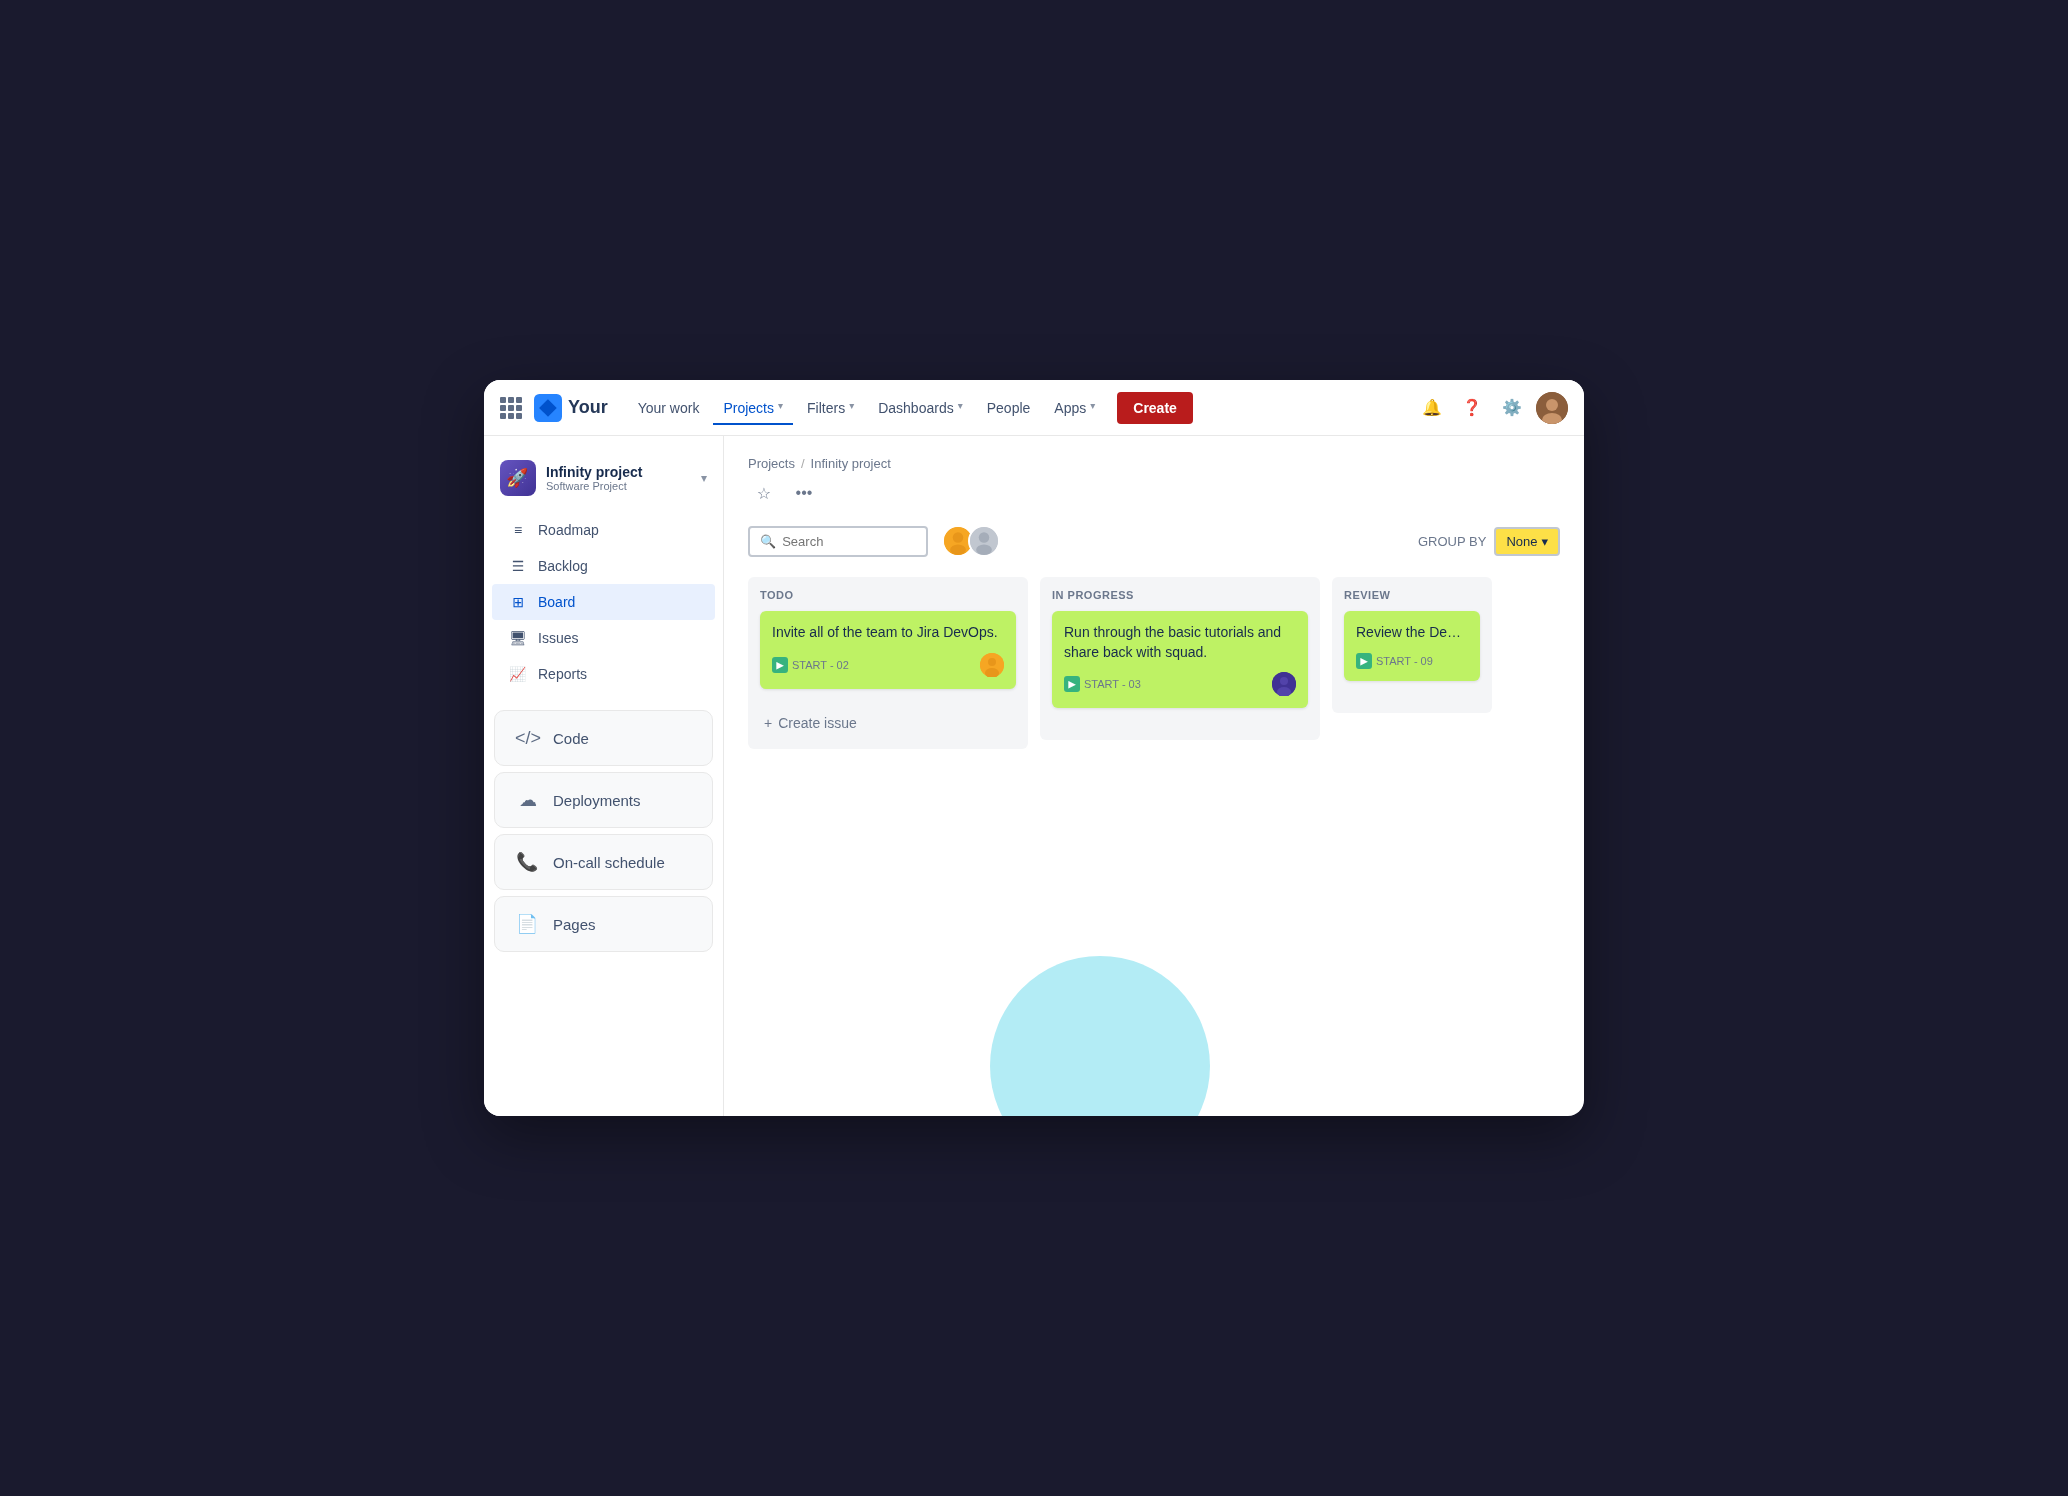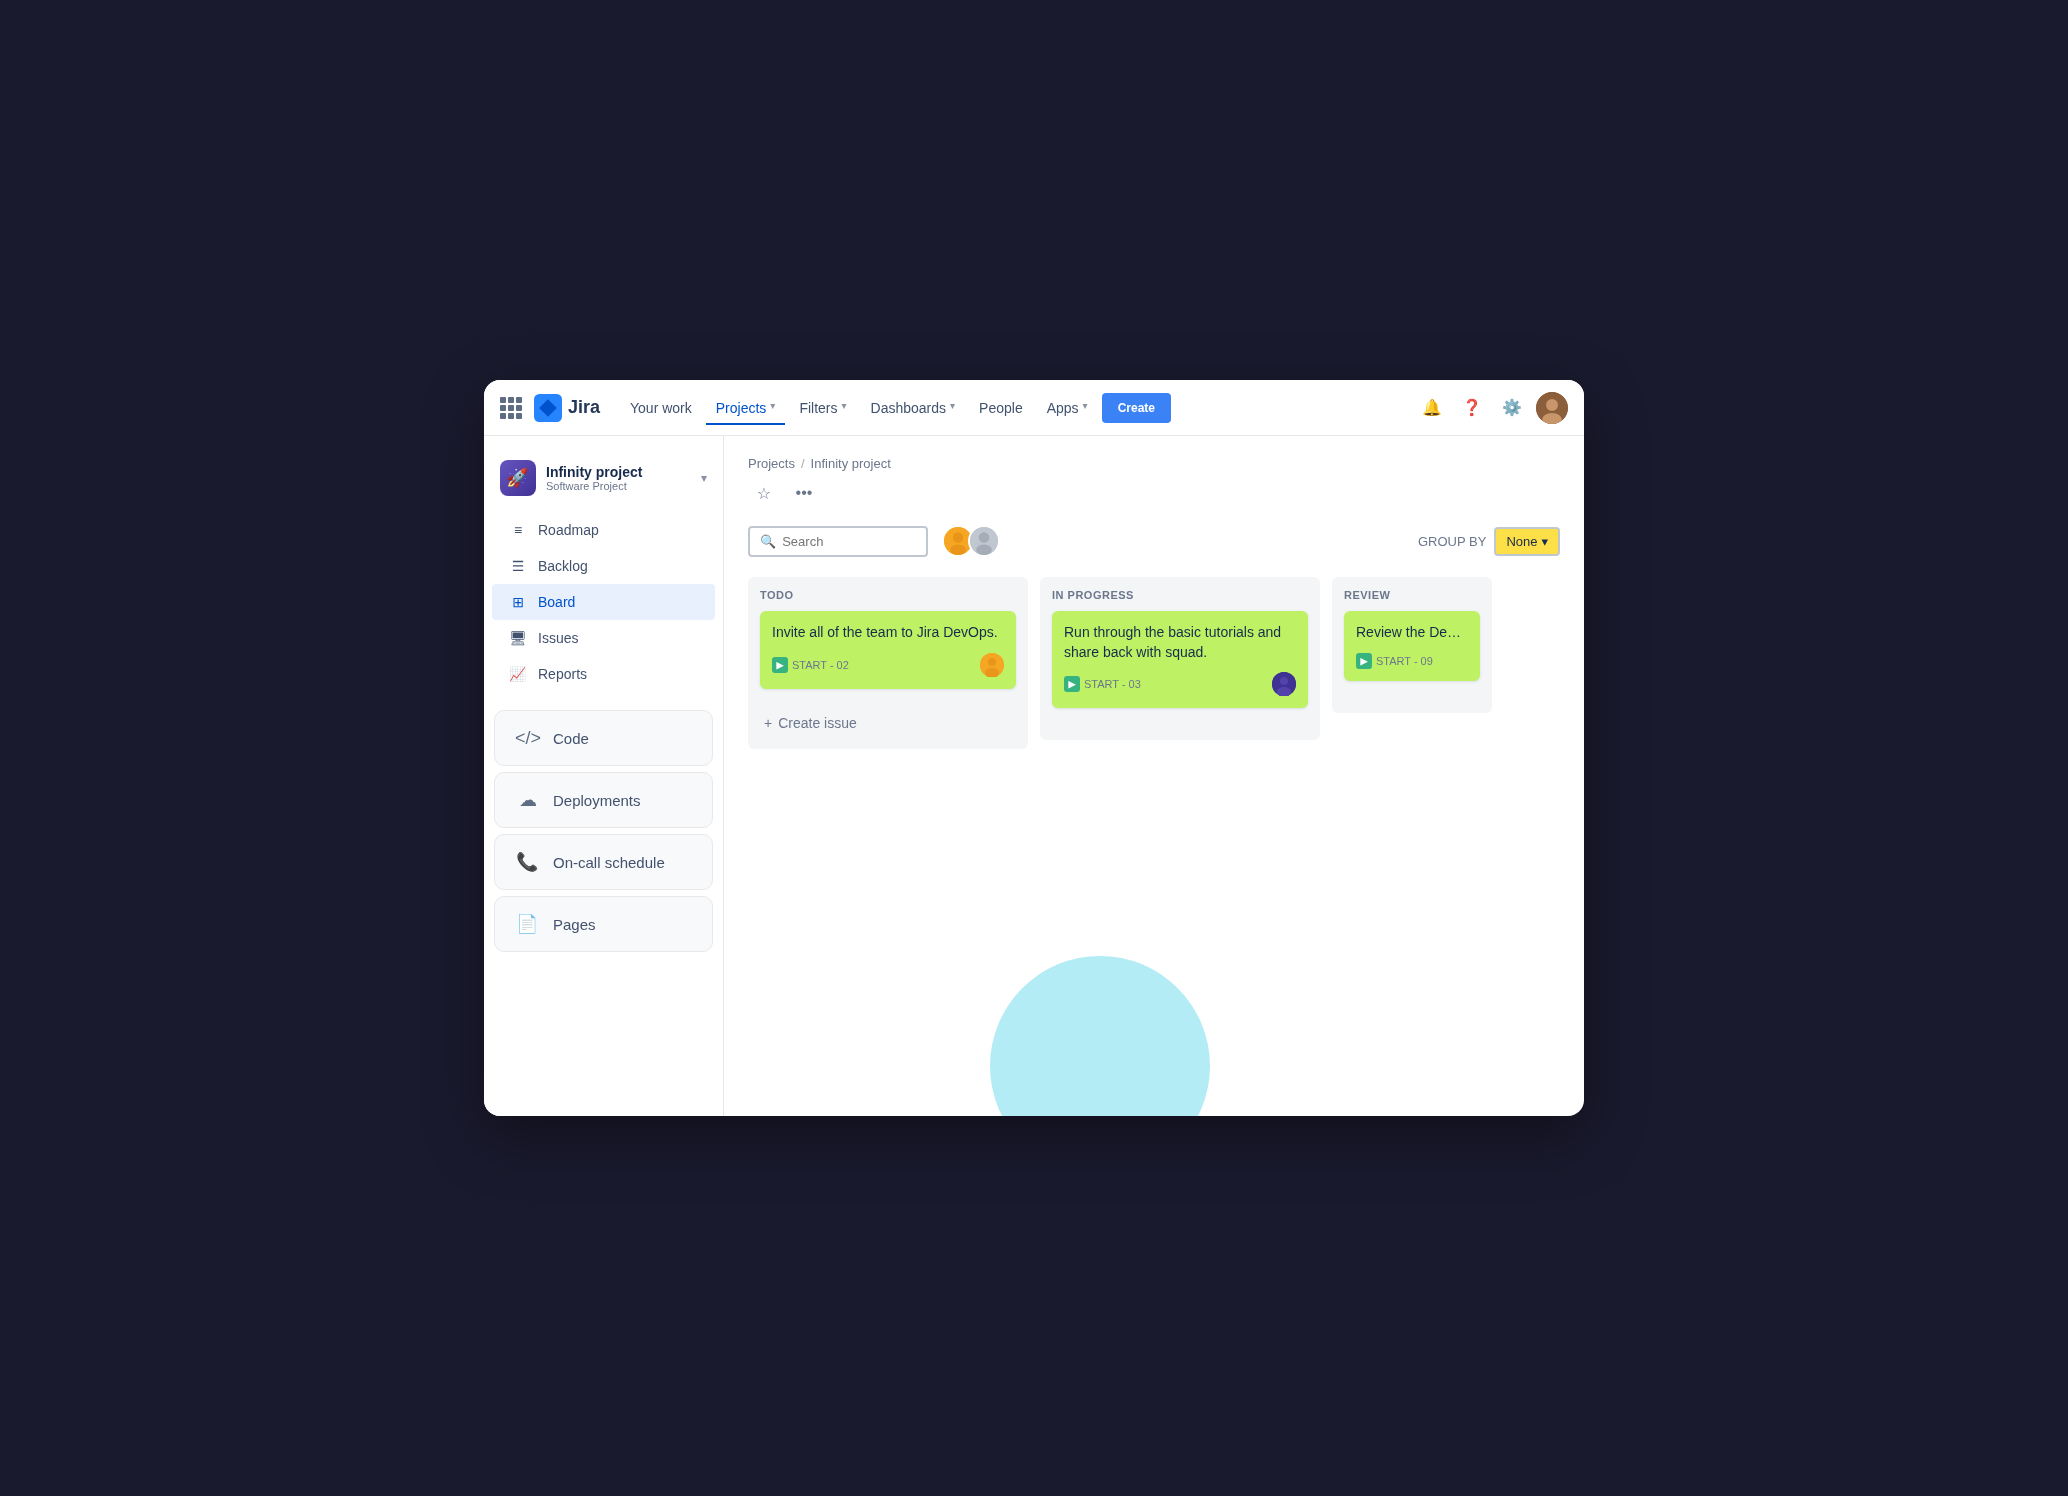--- a/index.html
+++ b/index.html
@@ -115,29 +115,29 @@
       right: 0;
       height: 2px;
       background: #0052cc;
     }
     .nav-chevron {
       font-size: 10px;
       color: #8993a4;
     }
 
     .nav-create-btn {
-      background: #3b82f6;
+      background: #b91c1c;
       color: #fff;
       border: none;
       border-radius: 4px;
       padding: 8px 16px;
-      font-size: 12px;
+      font-size: 14px;
       font-weight: 600;
       cursor: pointer;
-      margin-left: 0;
+      margin-left: 8px;
     }
 
     .nav-spacer { flex: 1; }
 
     .nav-icon-btn {
       width: 32px;
       height: 32px;
       border-radius: 50%;
       display: flex;
       align-items: center;
@@ -517,21 +517,21 @@
           <linearGradient id="jira-grad" x1="6" y1="16" x2="26" y2="16">
             <stop offset="0%" stop-color="#0052CC"></stop>
             <stop offset="100%" stop-color="#2684FF"></stop>
           </linearGradient>
           <linearGradient id="jira-grad2" x1="6" y1="16" x2="16" y2="26">
             <stop offset="0%" stop-color="#0052CC"></stop>
             <stop offset="100%" stop-color="#2684FF"></stop>
           </linearGradient>
         </defs>
       </svg>
-      <span class="jira-logo-text">Jira</span>
+      <span class="jira-logo-text">Your</span>
     </a>
 
     <div class="nav-item">
       <span>Your work</span>
     </div>
     <div class="nav-item active">
       <span>Projects</span>
       <span class="nav-chevron">▾</span>
     </div>
     <div class="nav-item">

